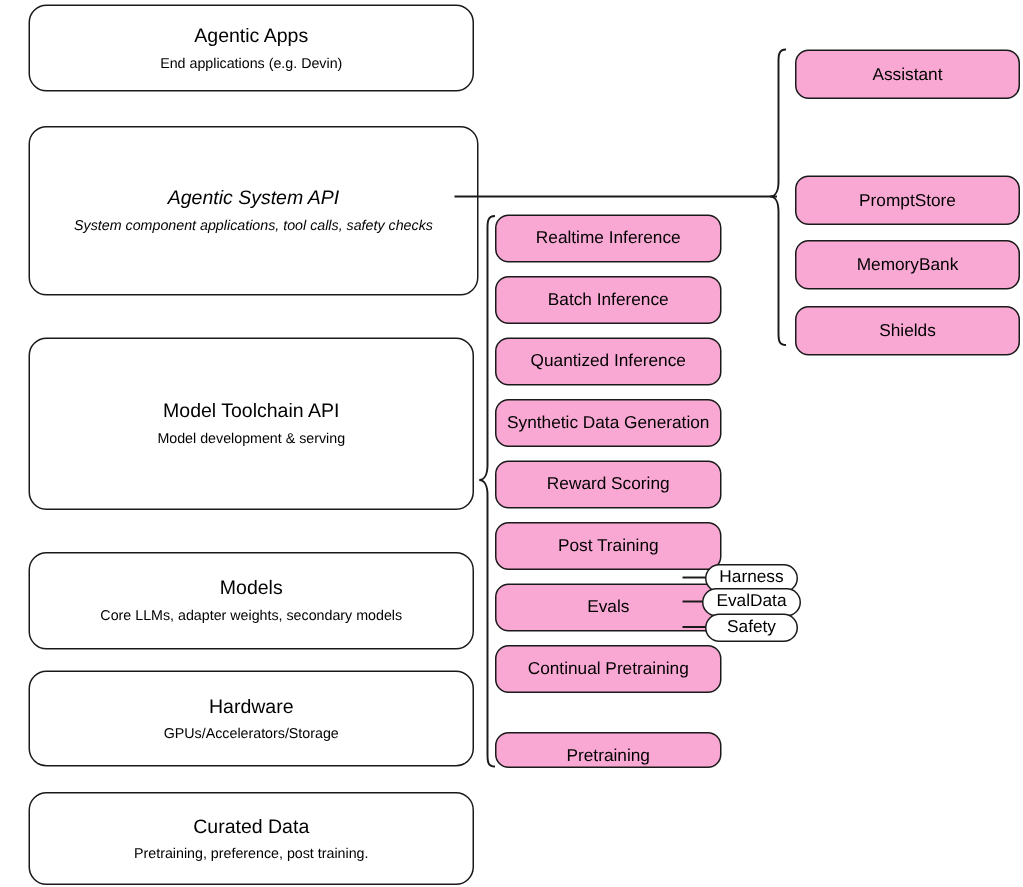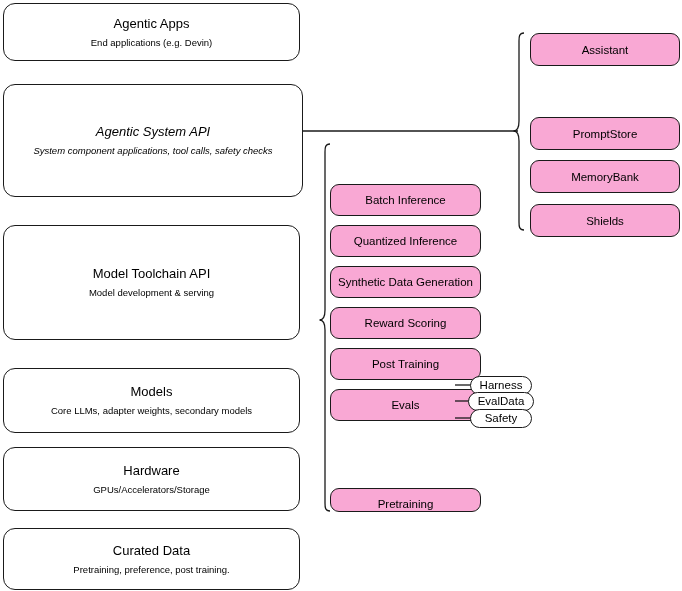--- a/index.html
+++ b/index.html
@@ -24,20 +24,21 @@
     position: absolute;
     box-sizing: border-box;
     border: 1.4px solid #1a1a1a;
     border-radius: 12px;
     background: #ffffff;
     display: flex;
     flex-direction: column;
     align-items: center;
     justify-content: center;
     text-align: center;
+    margin-left: 16px;
   }
   .layer-title {
     font-size: 13px;
     line-height: 16px;
     color: #000;
   }
   .layer-sub {
     font-size: 9.5px;
     line-height: 13px;
     color: #000;
@@ -146,38 +147,44 @@
   <div class="layer-box" style="left:3px; top:447px; width:297px; height:64px;">
     <div class="layer-title">Hardware</div>
     <div class="layer-sub">GPUs/Accelerators/Storage</div>
   </div>
 
   <div class="layer-box" style="left:3px; top:528px; width:297px; height:62px;">
     <div class="layer-title">Curated Data</div>
     <div class="layer-sub">Pretraining, preference, post training.</div>
   </div>
 
+  <div class="pill-box" style="left:330px; top:143px; width:151px; height:32px;">
+    <span>Realtime Inference</span>
+  </div>
   <div class="pill-box" style="left:330px; top:184px; width:151px; height:32px;">
     <span>Batch Inference</span>
   </div>
   <div class="pill-box" style="left:330px; top:225px; width:151px; height:32px;">
     <span>Quantized Inference</span>
   </div>
   <div class="pill-box" style="left:330px; top:266px; width:151px; height:32px;">
     <span>Synthetic Data Generation</span>
   </div>
   <div class="pill-box" style="left:330px; top:307px; width:151px; height:32px;">
     <span>Reward Scoring</span>
   </div>
   <div class="pill-box" style="left:330px; top:348px; width:151px; height:32px;">
     <span>Post Training</span>
   </div>
   <div class="pill-box" style="left:330px; top:389px; width:151px; height:32px;">
     <span>Evals</span>
   </div>
+  <div class="pill-box" style="left:330px; top:430px; width:151px; height:32px;">
+    <span>Continual Pretraining</span>
+  </div>
   <div class="pill-box" style="left:330px; top:488px; width:151px; height:24px;align-items:flex-end;">
     <span>Pretraining</span>
   </div>
 
   <div class="mini-pill" style="left:470px; top:376px; width:62px; height:19px;">
     <span>Harness</span>
   </div>
   <div class="mini-pill" style="left:468px; top:392px; width:66px; height:19px;">
     <span>EvalData</span>
   </div>

